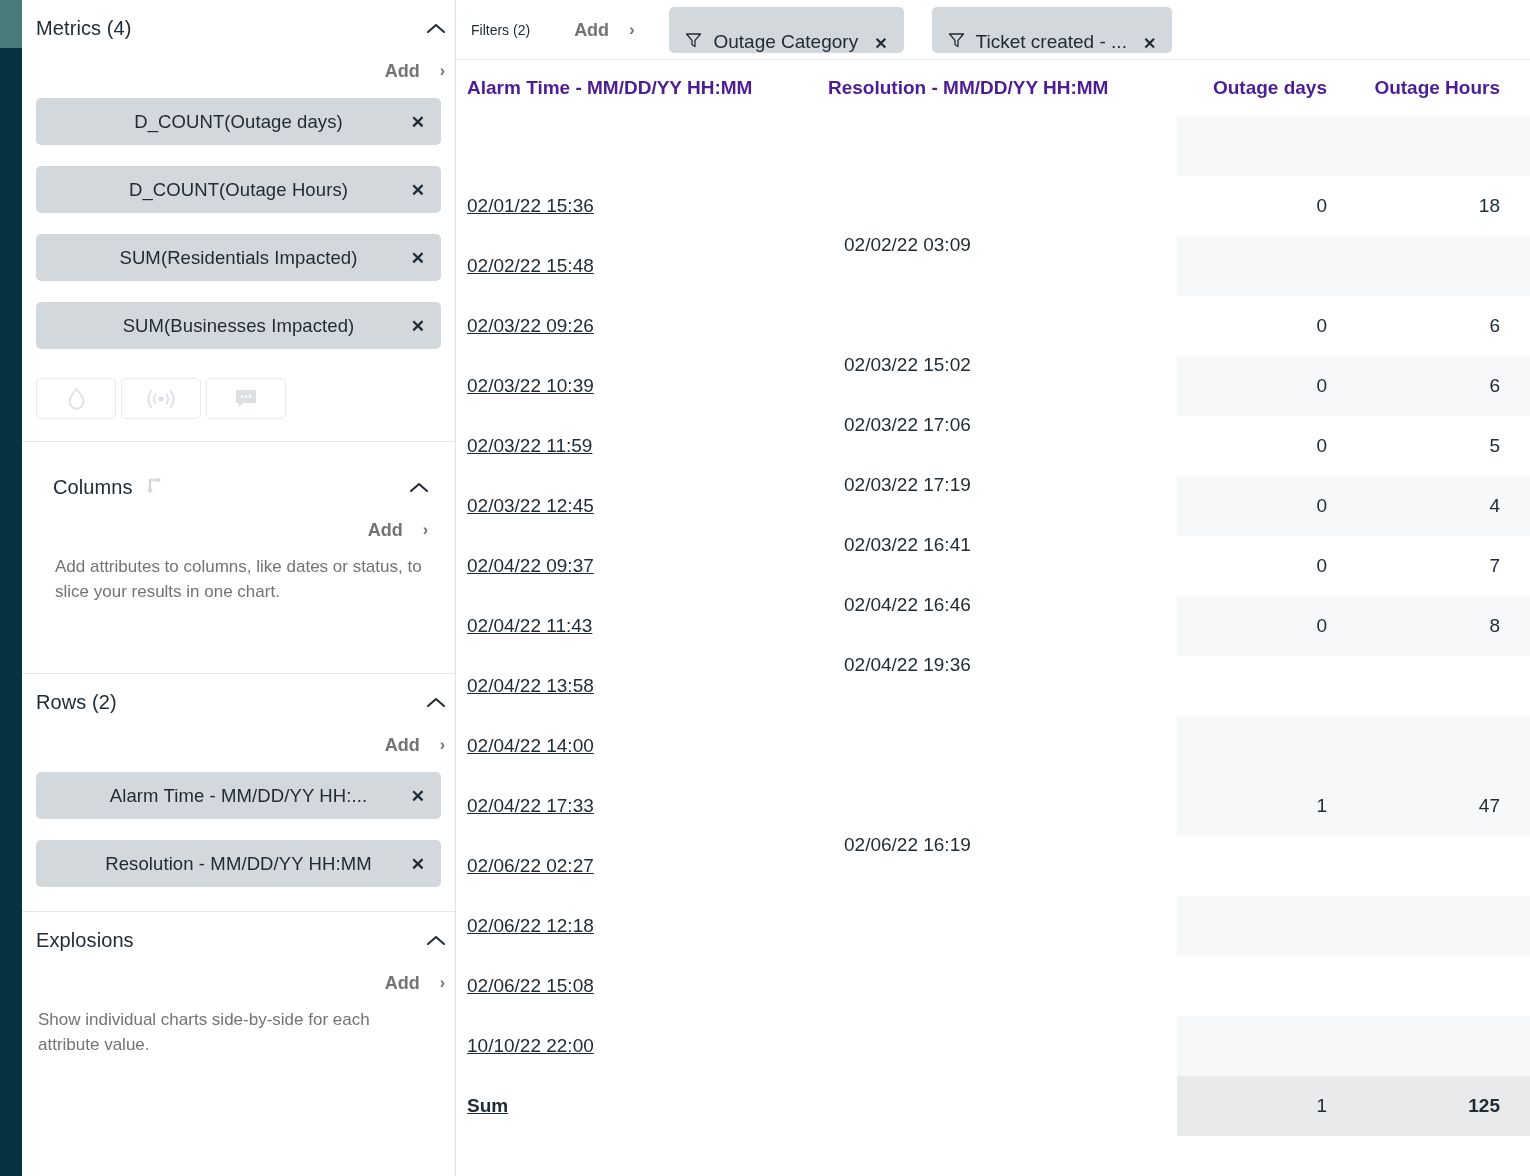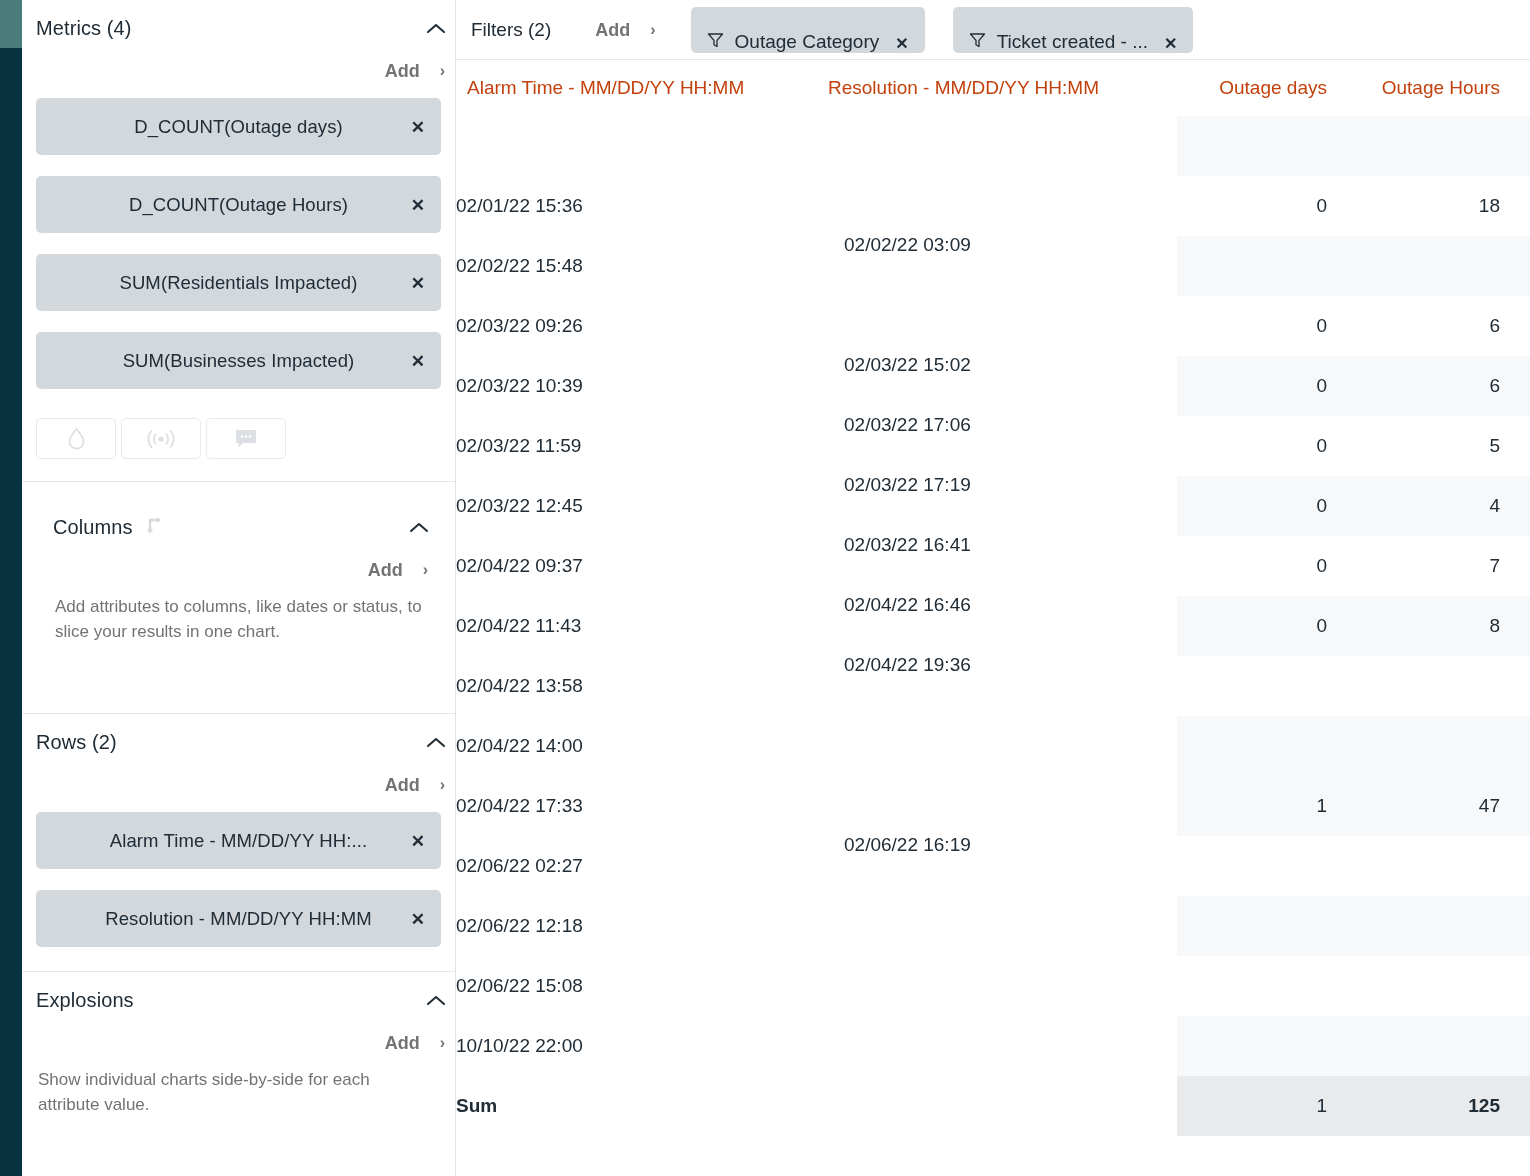--- a/index.html
+++ b/index.html
@@ -48,21 +48,21 @@
   .addlink {
     color: #737373; font-size: 18px; font-weight: 600;
     display: inline-flex; align-items: center; gap: 20px;
     cursor: pointer; line-height: 1;
   }
   .addlink .caret { font-size: 16px; font-weight: 700; }
 
   .chips { padding: 12px 14px 0 14px; }
   .chip {
     position: relative;
-    height: 57px; margin-bottom: 21px;
+    height: 47px; margin-bottom: 21px;
     background: #d3d8dd; border-radius: 5px;
     display: flex; align-items: center; justify-content: center;
     cursor: pointer;
   }
   .chip-label {
     font-size: 18.5px; color: #202c36; letter-spacing: .1px;
     white-space: nowrap; overflow: hidden; text-overflow: ellipsis;
     max-width: 300px; text-align: center;
   }
   .chip-x {
@@ -88,55 +88,55 @@
   .swap-icon { display: inline-flex; }
 
   
   .main { flex: 1; height: 1176px; position: relative; background: #fff; overflow: hidden; }
 
   .filterbar {
     height: 60px; display: flex; align-items: center;
     padding: 0 0 0 15px; border-bottom: 1px solid #e6e9ec;
     gap: 0;
   }
-  .filter-title { font-size: 19px; color: #202c36; }
+  .filter-title { font-size: 14px; color: #202c36; }
   .filter-add { margin-left: 44px; }
   .fchips { display: flex; gap: 28px; margin-left: 35px; }
   .fchip {
     height: 46px; background: #d3d8dd; border-radius: 5px;
     display: flex; align-items: flex-end; gap: 11px;
     padding: 0 16px; cursor: pointer;
   }
   .fchip-label { font-size: 19px; color: #202c36; white-space: nowrap; }
   .fchip-x { font-size: 16px; font-weight: 700; color: #1f2b35; margin-left: 5px; }
 
   
   .table-wrap { position: relative; height: 1116px; }
   .thead { height: 56px; position: relative; }
   .th {
     position: absolute; top: 28px; transform: translateY(-50%);
-    font-size: 19px; font-weight: 400; color: #c2410c; white-space: nowrap;
+    font-size: 19px; font-weight: 700; color: #4c1d95; white-space: nowrap;
   }
   .th-alarm { left: 11px; }
   .th-res   { left: 372px; }
   .th-days  { right: 203px; }
   .th-hours { right: 30px; }
 
   .tbody { position: relative; }
   .trow { position: relative; height: 60px; }
   .stripe {
     position: absolute; left: 721px; right: 0; top: 0; height: 60px;
     background: #f7f8f9;
   }
   .stripe.sum { background: #e8eaec; }
   .cell {
     position: absolute; top: 50%; transform: translateY(-50%);
     font-size: 19px; color: #202c36; white-space: nowrap;
   }
-  .c-alarm { left: 0; }
+  .c-alarm { left: 11px; text-decoration: underline; }
   .c-res   { left: 388px; margin-top: 39px; }
   .c-days  { right: 203px; }
   .c-hours { right: 30px; }
   .bold { font-weight: 700; }
 </style>
 </head>
 <body>
 
 <div id="app">
 

